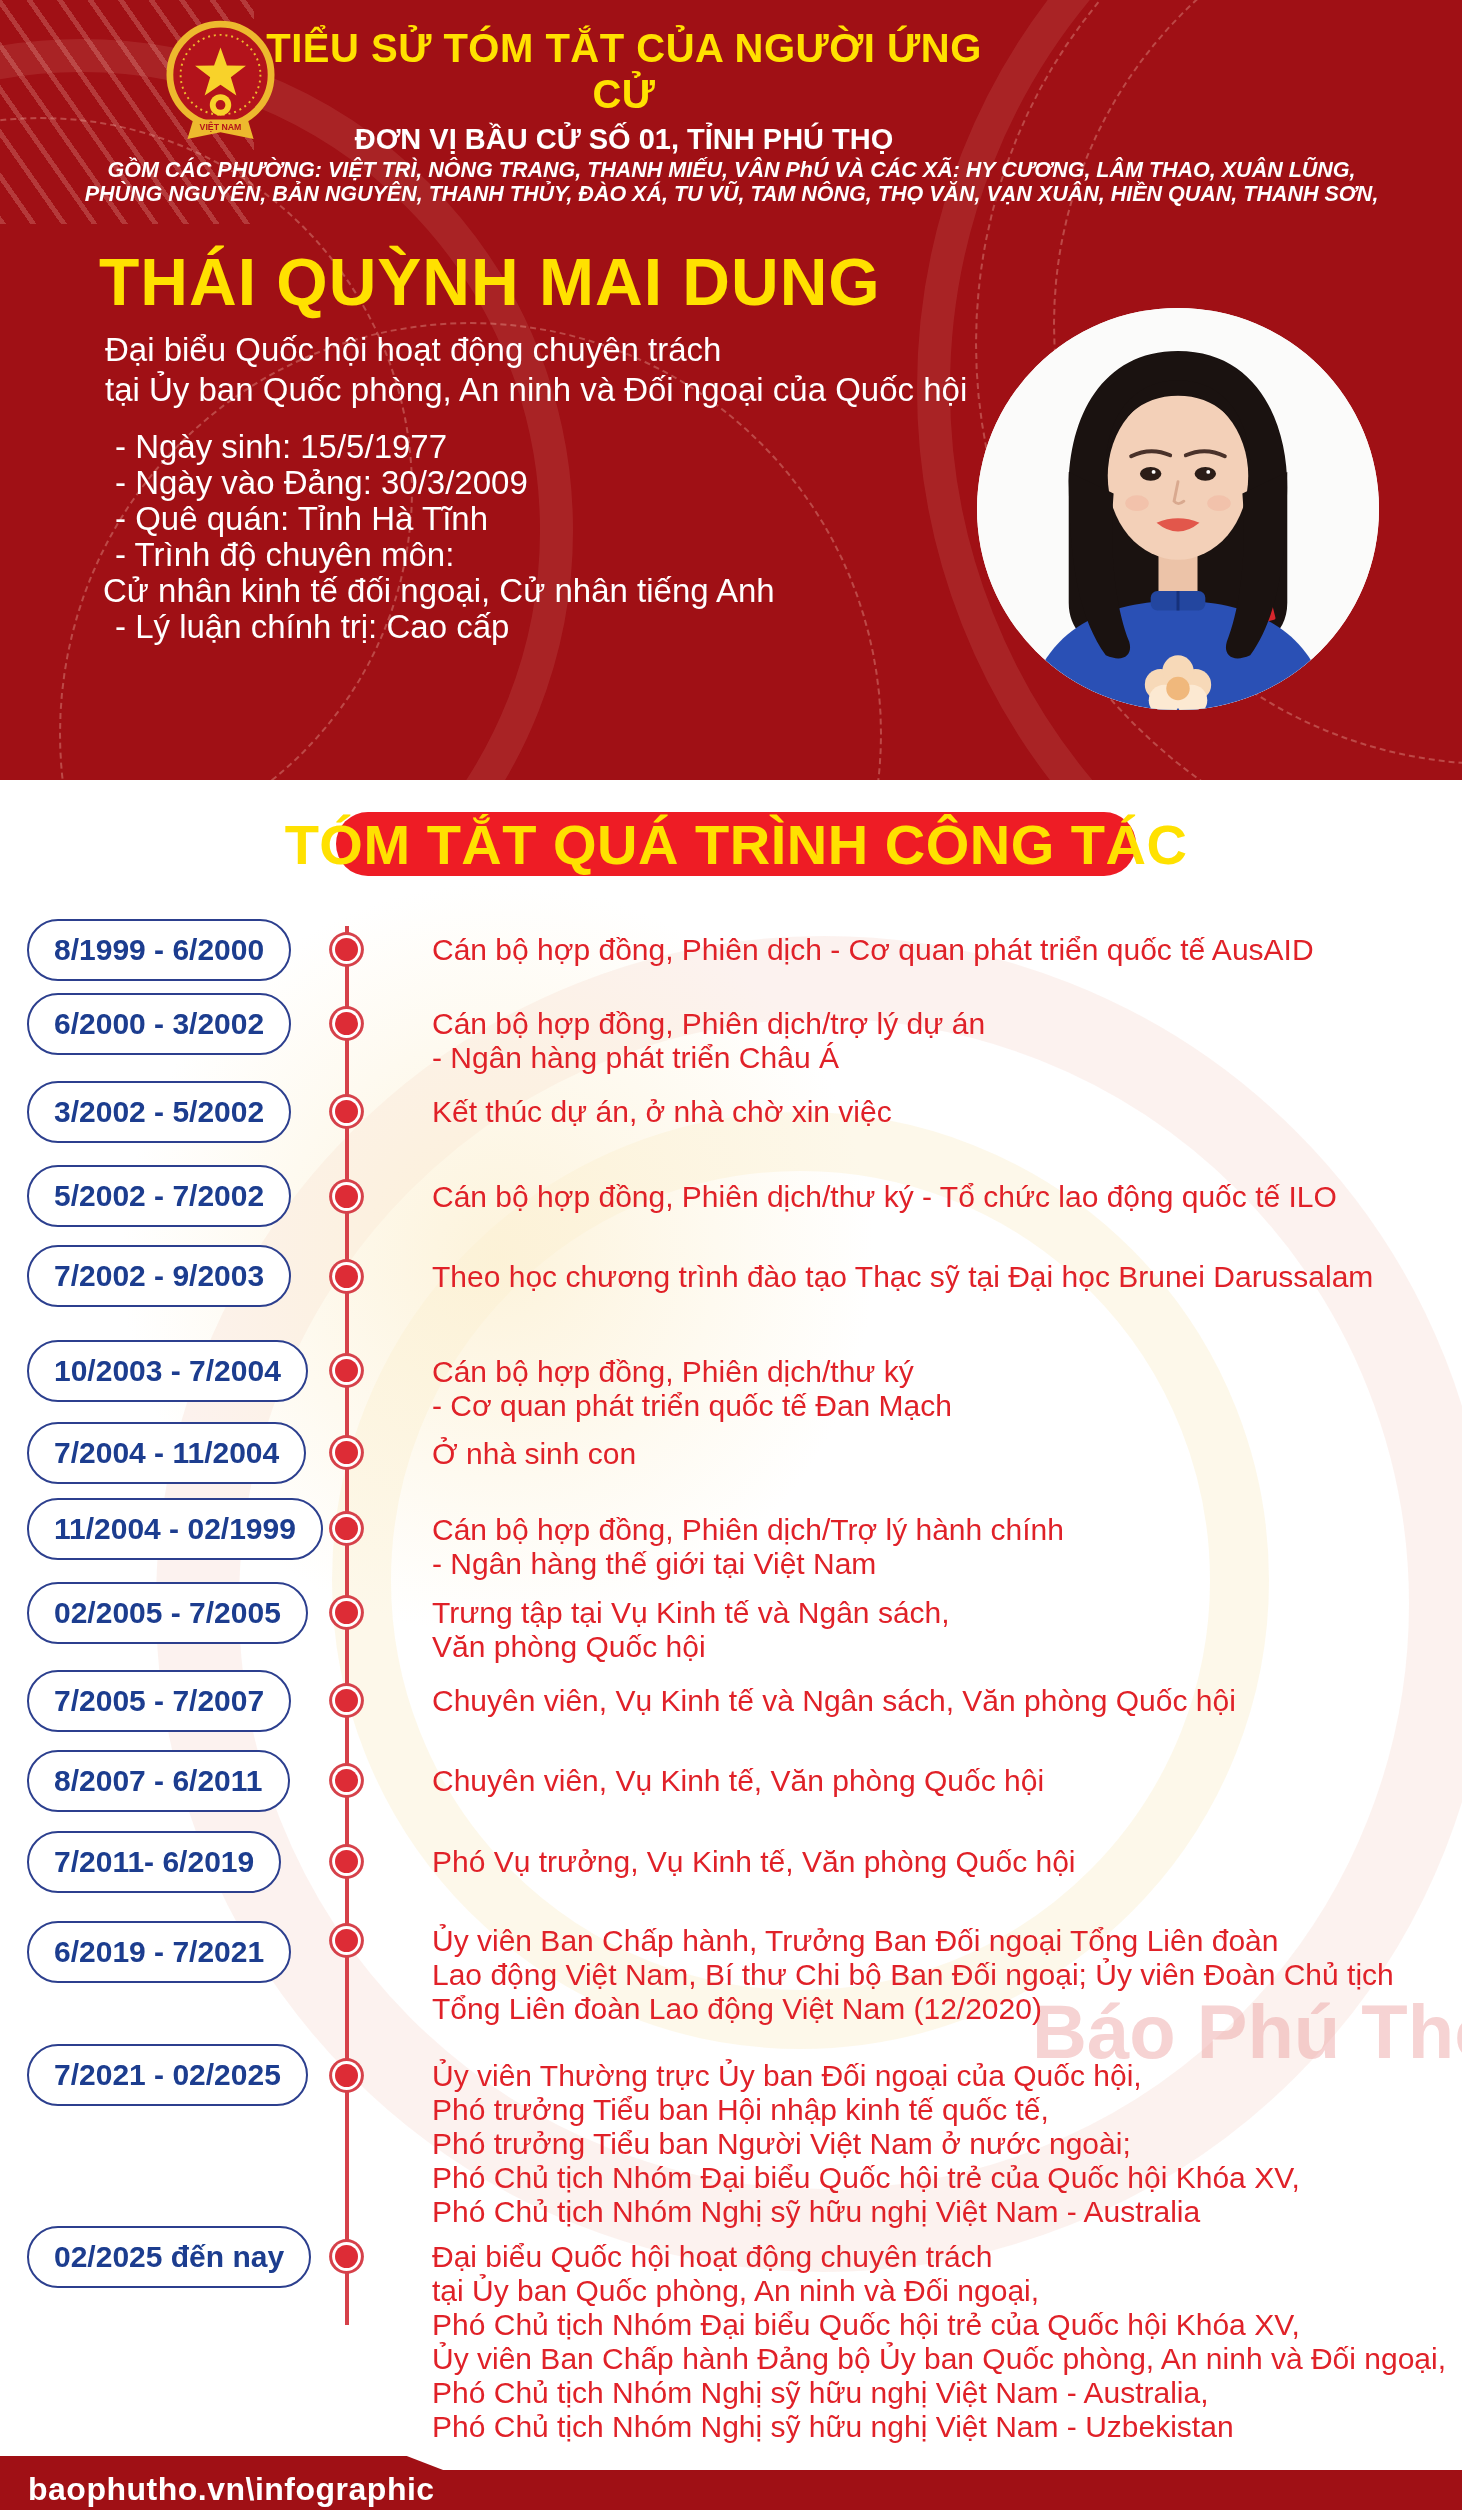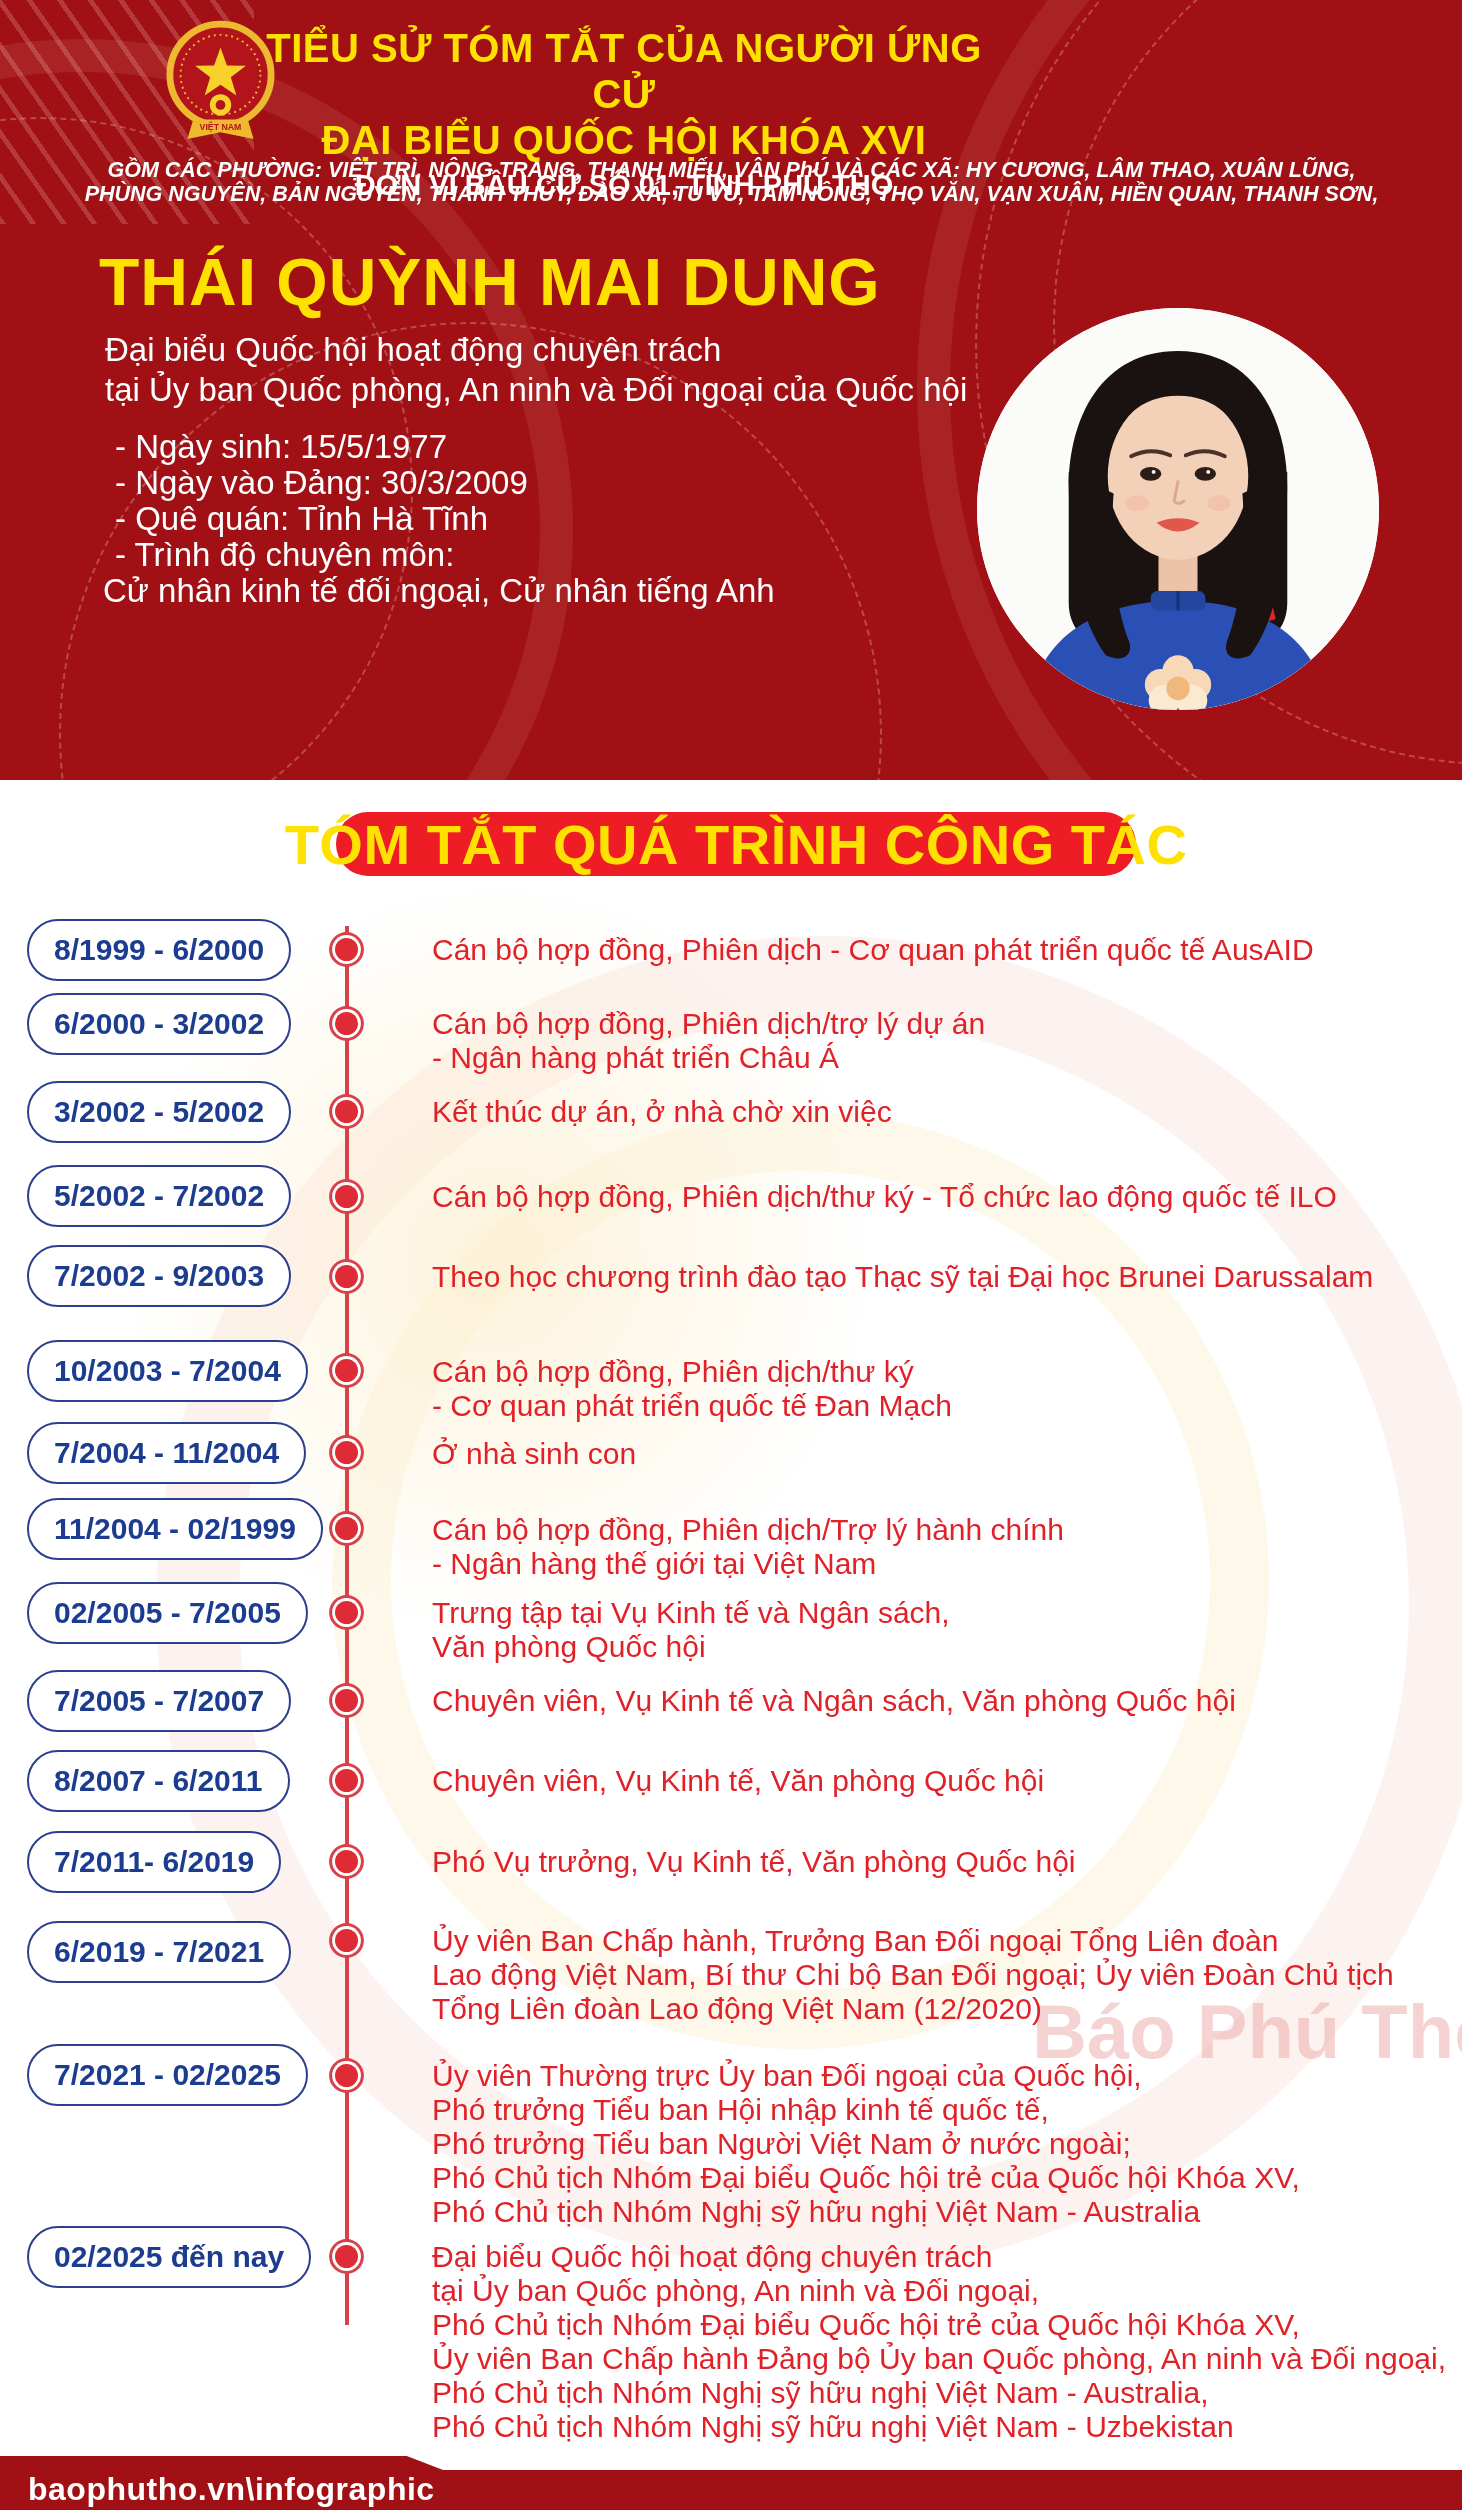--- a/index.html
+++ b/index.html
@@ -74,21 +74,20 @@
         <polygon fill="#f8d22a" points="56,28 62.6,46.4 82.1,46.8 66.6,58.6 72.3,77.3 56,66.2 39.7,77.3 45.4,58.6 29.9,46.8 49.4,46.4"></polygon>
         <circle cx="56" cy="87" r="11" fill="#f8d22a"></circle>
         <circle cx="56" cy="87" r="5" fill="#b3131b"></circle>
         <path d="M28,102 L84,102 L90,122 L56,115 L22,122 Z" fill="#edb92e"></path>
         <text x="56" y="113" text-anchor="middle" font-size="9" font-weight="bold" fill="#b3131b">VIỆT NAM</text>
       </svg>
     </div>
 
     <div class="title-block">
       <div class="title-1">TIỂU SỬ TÓM TẮT CỦA NGƯỜI ỨNG CỬ</div>
-      <div class="title-2">ĐẠI BIỂU QUỐC HỘI KHÓA XVI</div>
       <div class="unit">ĐƠN VỊ BẦU CỬ SỐ 01, TỈNH PHÚ THỌ</div>
     </div>
 
     <div class="wards" id="wards">
         <div class="ward-line">GỒM CÁC PHƯỜNG: VIỆT TRÌ, NÔNG TRANG, THANH MIẾU, VÂN PhÚ VÀ CÁC XÃ: HY CƯƠNG, LÂM THAO, XUÂN LŨNG,</div>
         <div class="ward-line">PHÙNG NGUYÊN,  BẢN NGUYÊN, THANH THỦY, ĐÀO XÁ, TU VŨ, TAM NÔNG, THỌ VĂN, VẠN XUÂN, HIỀN QUAN, THANH SƠN,</div>
       </div>
 
     <div class="name">THÁI QUỲNH MAI DUNG</div>
 
@@ -96,20 +95,21 @@
         <div class="role-line">Đại biểu Quốc hội hoạt động chuyên trách</div>
         <div class="role-line">tại Ủy ban Quốc phòng, An ninh và Đối ngoại của Quốc hội</div>
       </div>
 
     <div class="bio" id="bio">
         <div class="bio-line">- Ngày sinh: 15/5/1977</div>
         <div class="bio-line">- Ngày vào Đảng: 30/3/2009</div>
         <div class="bio-line">- Quê quán: Tỉnh Hà Tĩnh</div>
         <div class="bio-line">- Trình độ chuyên môn:</div>
         <div class="bio-line cont">Cử nhân kinh tế đối ngoại, Cử nhân tiếng Anh</div>
+        <div class="bio-line">- Lý luận chính trị: Cao cấp</div>
       </div>
 
     <div class="photo">
       <svg width="402" height="402" viewBox="0 0 412 412">
         <rect width="412" height="412" fill="#fbfbfa"></rect>
         <path d="M206,44 C128,44 94,112 94,184 L94,302 C94,336 122,350 144,342 L268,342 C290,350 318,336 318,302 L318,184 C318,112 284,44 206,44 Z" fill="#1a1210"></path>
         <rect x="186" y="238" width="40" height="66" rx="12" fill="#ecc3a8"></rect>
         <path d="M52,412 C64,326 138,300 206,300 C274,300 348,326 360,412 Z" fill="#2a50b5"></path>
         <rect x="178" y="290" width="56" height="20" rx="7" fill="#23469f"></rect>
         <line x1="206" y1="290" x2="206" y2="310" stroke="#16317a" stroke-width="3"></line>

